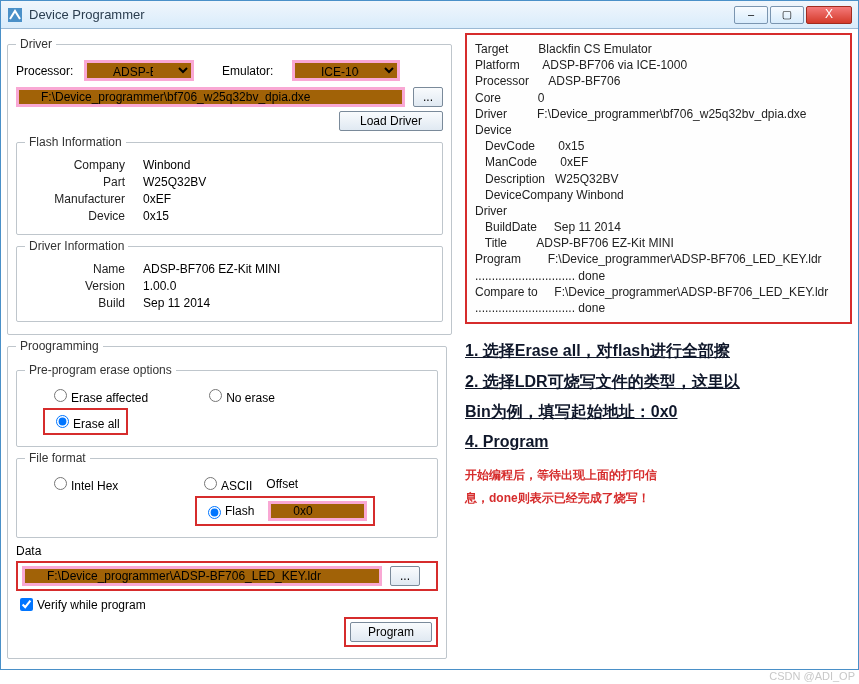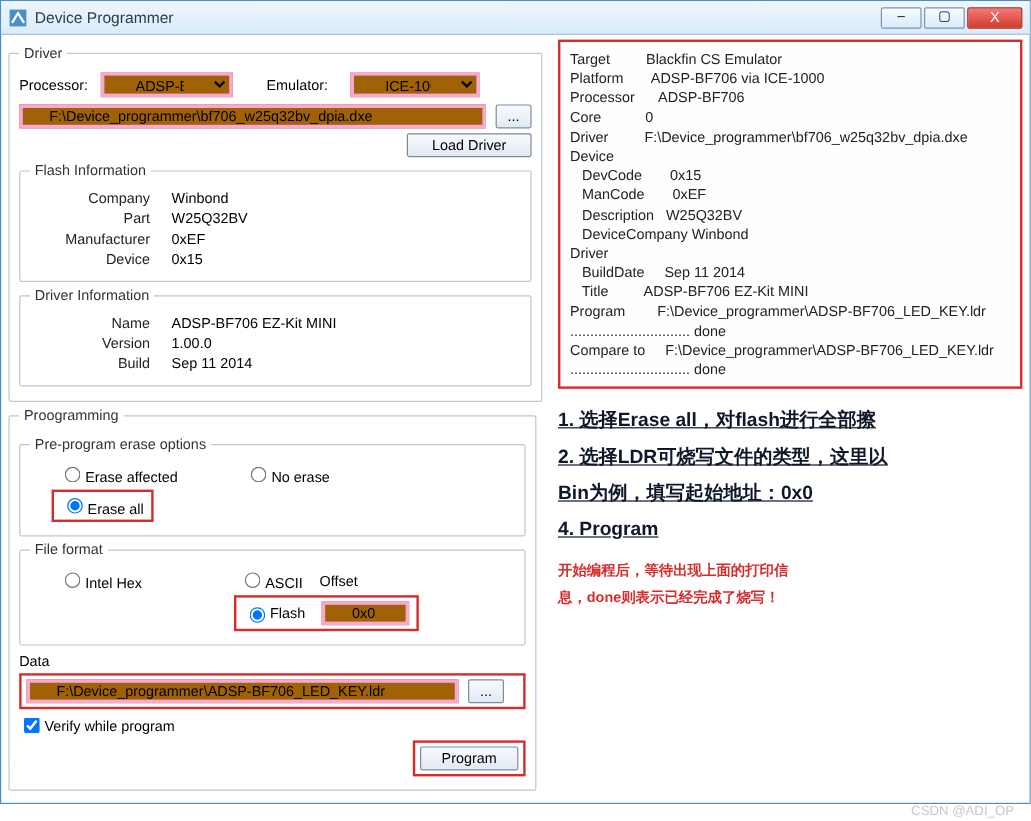--- a/index.html
+++ b/index.html
@@ -23,21 +23,21 @@
   .btn { border:1px solid #7a8a9a;background:linear-gradient(#f9fbfd,#e0e9f2);padding:2px 10px;border-radius:2px;cursor:pointer;}
   .btn-small{width:30px;text-align:center;padding:2px 0;}
   .info-table .row .lbl { width:100px; text-align:right; margin-right:18px; color:#222;}
   .radio { margin-right:4px;}
   .console { border:2px solid #d62c2c; padding:6px 8px; font-family:"Segoe UI",Tahoma,sans-serif; font-size:12px; color:#222; line-height:1.35; background:#fefefe; min-height:210px;}
   .console-line { white-space:pre;}
   .instructions { color:#0f172a; font-size:16px; font-weight:bold; line-height:1.9; margin-top:12px; font-family:"Microsoft YaHei","Segoe UI",sans-serif;text-decoration:underline;}
   .instructions div{font-size:16px;}
   .footer-note { color:#d62c2c;font-size:16px;font-weight:bold;line-height:1.9;margin-top:6px;font-family:"Microsoft YaHei","Segoe UI",sans-serif;}
   .red-box { border:2px solid #d62c2c; }
-  .watermark{position:absolute;bottom:2px;right:14px;color:#c8c8c8;font-size:11px;}
+  .watermark{position:absolute;bottom:2px;right:4px;color:#c8c8c8;font-size:11px;}
   .check{margin-right:4px;}
 </style>
 </head>
 <body>
 
 <div class="window">
   <div class="titlebar">
     <svg class="icon" viewBox="0 0 16 16">
         <rect x="1" y="1" width="14" height="14" fill="#4a90c8"></rect>
         <path d="M3 12 L8 4 L13 12" stroke="#fff" fill="none" stroke-width="2"></path>
@@ -128,21 +128,21 @@
           <legend>File format</legend>
           <div class="row">
             <span style="margin-left:24px;width:150px;"><input type="radio" name="fmt" class="radio" style=""><span>Intel Hex</span></span>
             <span><input type="radio" name="fmt" class="radio" style=""><span>ASCII</span></span>
             <span style="margin-left:14px;">Offset</span>
           </div>
           <div class="row">
             <span class="red-box" style="padding:3px 6px;margin-left:170px;display:flex;align-items:center;">
               <input type="radio" name="fmt" class="radio" checked="" style="">
                 <span>Flash</span>
-              <input type="text" style="width: 73px; margin-left: 14px;" value="0x0">
+              <input type="text" style="width: 99px; margin-left: 14px;" value="0x0">
             </span>
           </div>
         </fieldset>
 
         <div style="margin-top:6px;">
           <div>Data</div>
           <div class="row red-box" style="padding:3px 4px;">
             <input type="text" style="width: 360px;" value="F:\Device_programmer\ADSP-BF706_LED_KEY.ldr">
             <button class="btn btn-small" style="margin-left:8px;">...</button>
           </div>

